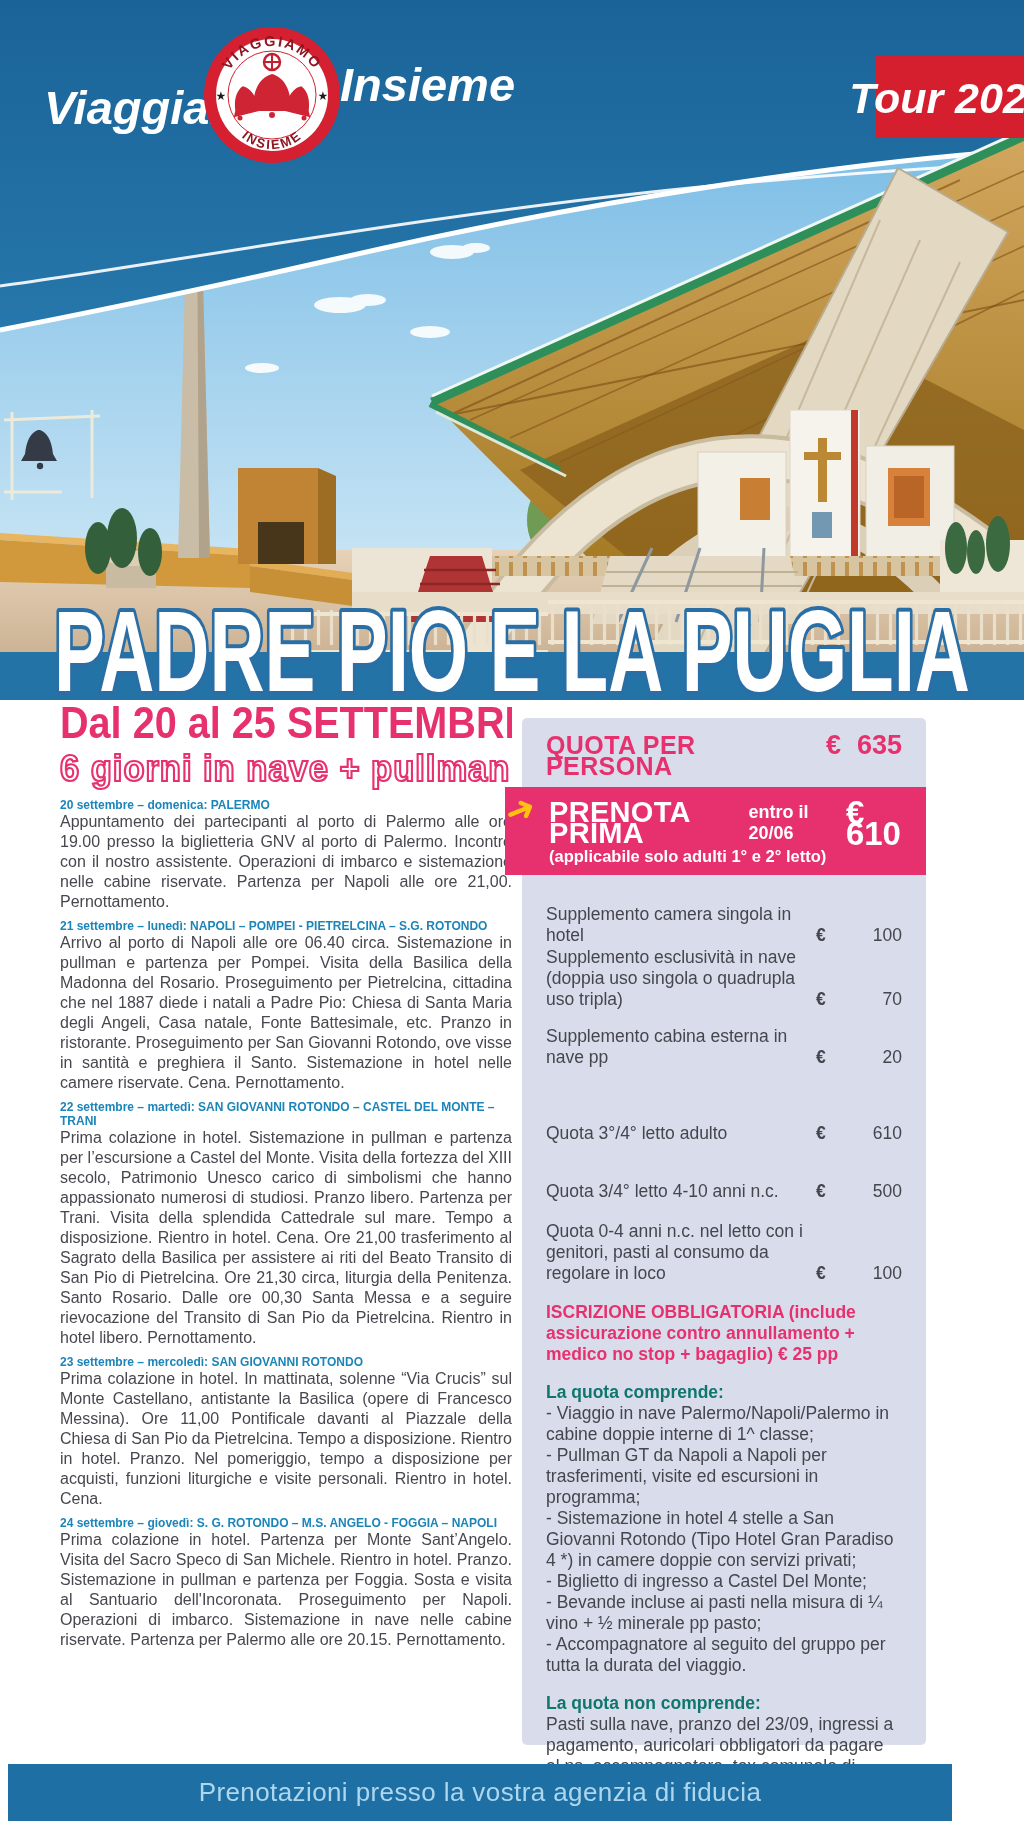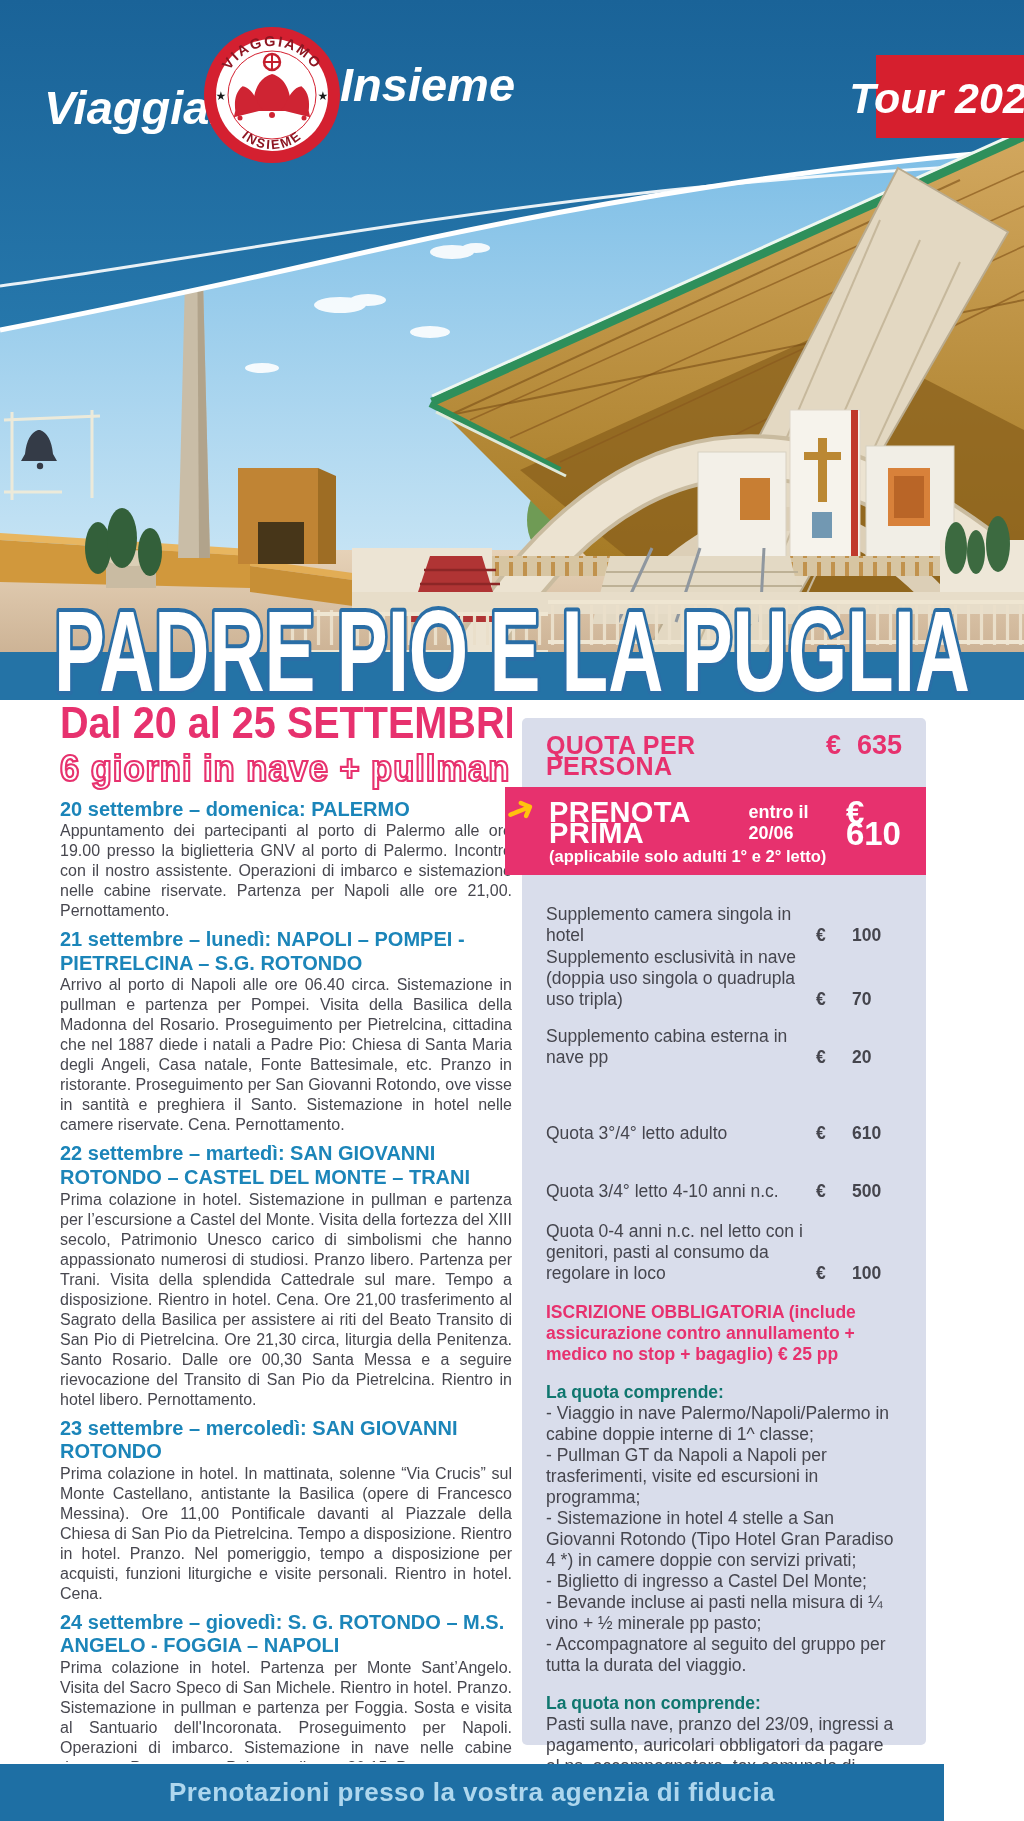--- a/index.html
+++ b/index.html
@@ -5,21 +5,21 @@
   html,body{margin:0;padding:0;background:#e9e9e9;}
   .page{position:relative;width:1024px;height:1821px;margin:0 auto;background:#ffffff;overflow:hidden;
         font-family:"Liberation Sans",sans-serif;}
   .hero{position:absolute;left:0;top:0;}
   
   .left-col{position:absolute;left:60px;top:700px;width:452px;height:1062px;overflow:hidden;}
   .dates-line{font-size:44px;font-weight:bold;color:#e7316e;line-height:1.04;transform:scaleX(.9);transform-origin:left;white-space:nowrap;}
   .subtitle-line{margin-top:4px;font-size:36px;font-weight:bold;color:#ffffff;-webkit-text-stroke:2.2px #e7316e;
                  text-shadow:0 0 1px #e7316e;letter-spacing:1px;line-height:1.05;transform:scaleX(.96);transform-origin:left;white-space:nowrap;}
   .days{margin-top:10px;}
-  .day-title{color:#1b85b9;font-weight:bold;font-size:20px;line-height:1.18;margin-top:7px;}
+  .day-title{color:#1b85b9;font-weight:bold;font-size:12px;line-height:1.18;margin-top:7px;}
   .day-body{color:#47474f;font-size:16px;line-height:20px;text-align:justify;}
   
   .price-panel{position:absolute;left:522px;top:718px;width:404px;height:1027px;box-sizing:border-box;
                background:#d9ddeb;border-radius:5px;padding:13px 24px 18px 24px;color:#45454d;
                font-size:17.5px;line-height:21px;overflow:visible;}
   .quota-row{display:flex;align-items:baseline;color:#e7316e;font-weight:bold;margin-top:4px;}
   .quota-label{flex:1;font-size:25px;letter-spacing:.4px;}
   .quota-cur{font-size:27px;margin-right:16px;}
   .quota-amt{font-size:27px;}
   .prenota{position:relative;margin:10px 0 14px -41px;width:calc(100% + 65px);box-sizing:border-box;
@@ -27,26 +27,26 @@
   .prenota-row{display:flex;align-items:flex-end;}
   .prenota-label{font-size:29px;font-weight:bold;letter-spacing:.3px;}
   .prenota-deadline{font-size:18px;font-weight:bold;margin-left:10px;margin-top:6px;}
   .prenota-spacer{flex:1;}
   .prenota-amt{font-size:33px;font-weight:bold;margin-left:12px;}
   .prenota-note{font-size:16.5px;font-weight:bold;margin-top:2px;}
   .arrow-ico{position:absolute;left:0px;top:12px;color:#ffc20e;font-size:36px;transform:rotate(-22deg);}
   .sup-row{display:flex;align-items:flex-end;margin:1px 0;}
   .sup-label{flex:1;}
   .cur{width:36px;font-weight:bold;}
-  .val{width:50px;text-align:left;font-weight:bold;margin-top:36px;}
+  .val{width:50px;text-align:right;font-weight:normal;margin-top:36px;}
   .sp{height:17px;}
   .iscrizione{color:#e7316e;font-weight:bold;}
   .sect-title{font-weight:bold;color:#0f766e;}
-  .footer{position:absolute;left:0;top:1764px;width:944px;height:57px;background:#1e6fa4;
-          display:flex;align-items:center;justify-content:center;font-weight:bold;}
+  .footer{position:absolute;left:8px;top:1764px;width:944px;height:57px;background:#1e6fa4;
+          display:flex;align-items:center;justify-content:center;}
   .footer-text{color:#aed7ee;font-size:26px;letter-spacing:.4px;}
 </style>
 </head>
 <body>
 
 <div class="page">
 
   <svg class="hero" width="1024" height="700" viewBox="0 0 1024 700">
     <defs>
       <linearGradient id="skyG" x1="0" y1="0" x2="0" y2="1">

